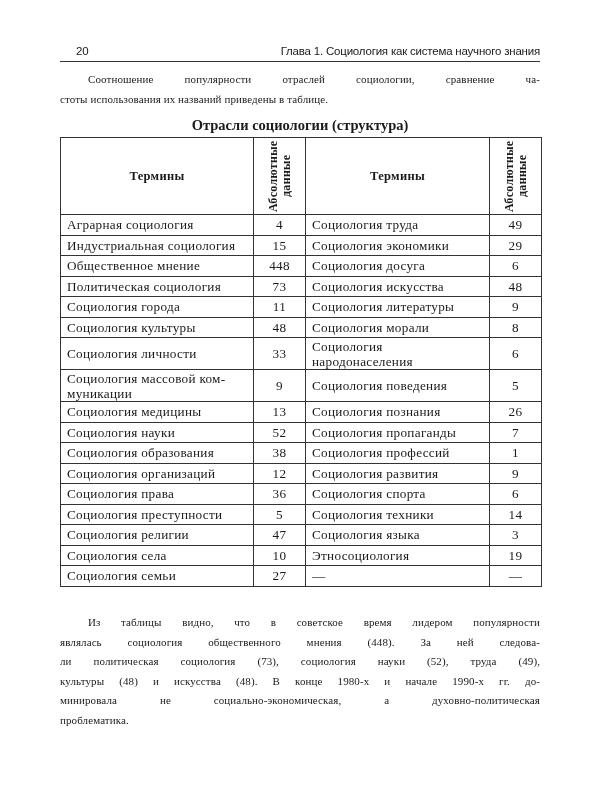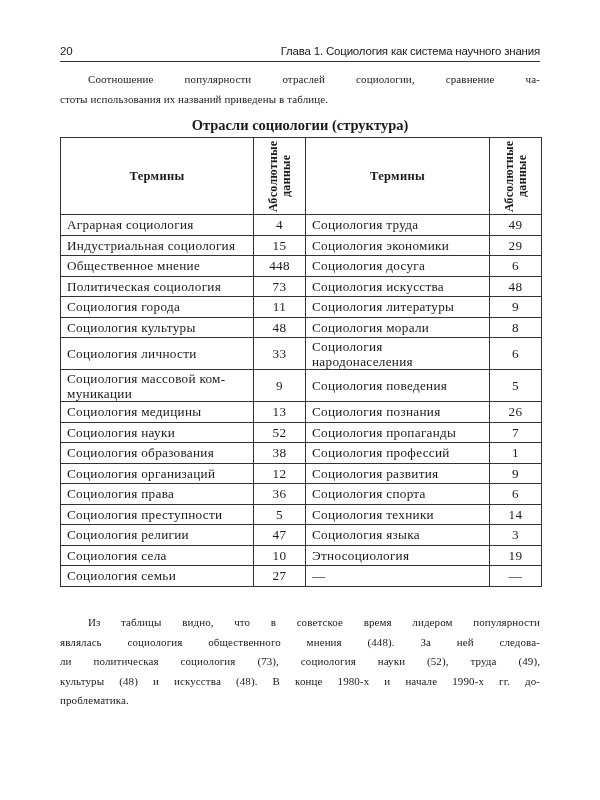--- a/index.html
+++ b/index.html
@@ -1,21 +1,21 @@
 <!DOCTYPE html>
 <html><head>
 <meta charset="utf-8">
 <style>
   html, body { margin: 0; padding: 0; background: #ffffff; }
   body { width: 600px; height: 800px; position: relative; overflow: hidden;
          font-family: "Liberation Serif", "DejaVu Serif", serif; color: #1a1a1a; }
   .running-head { position: absolute; left: 60px; top: 45px; width: 480px; height: 16px;
          border-bottom: 1.5px solid #333; font-family: "Liberation Sans", "DejaVu Sans", sans-serif;
          font-size: 11.5px; letter-spacing: -0.2px; }
-  .running-head .page-num { position: absolute; left: 0; top: 0; }
+  .running-head .page-num { position: absolute; left: 16px; top: 0; }
   .running-head .chapter { position: absolute; right: 0; top: 0; }
   .para { position: absolute; left: 60px; width: 480px; font-size: 11px; line-height: 19.5px;
           text-align: justify; letter-spacing: 0.1px; }
   .para .line { display: block; white-space: nowrap; }
   .para .line.indent { padding-left: 28px; }
   .para .line.justify { text-align: justify; text-align-last: justify; }
   #intro { top: 70px; }
   #conclusion { top: 613px; }
   .caption { position: absolute; left: 60px; width: 480px; top: 117px; text-align: center;
              font-weight: bold; font-size: 14.5px; }
@@ -169,14 +169,15 @@
         <td class="num">—</td>
       </tr>
     </tbody>
 </table>
 
 <div class="para" id="conclusion">
   <span class="line indent justify">Из таблицы видно, что в советское время лидером популярности</span>
   <span class="line justify">являлась социология общественного мнения (448). За ней следова-</span>
   <span class="line justify">ли политическая социология (73), социология науки (52), труда (49),</span>
   <span class="line justify">культуры (48) и искусства (48). В конце 1980-х и начале 1990-х гг. до-</span>
+  <span class="line justify">минировала не социально-экономическая, а духовно-политическая</span>
   <span class="line">проблематика.</span>
 </div>
 
 </body></html>

